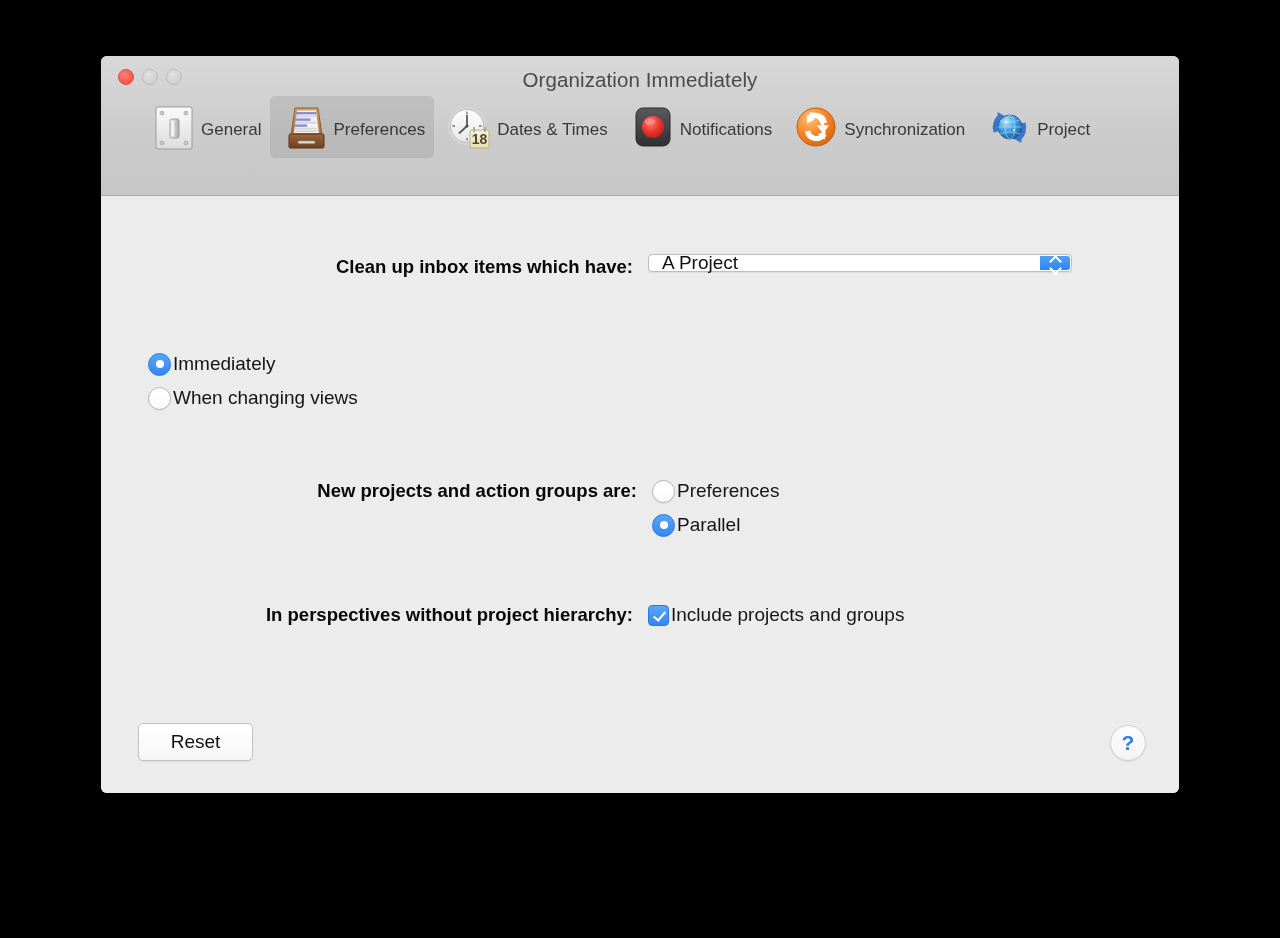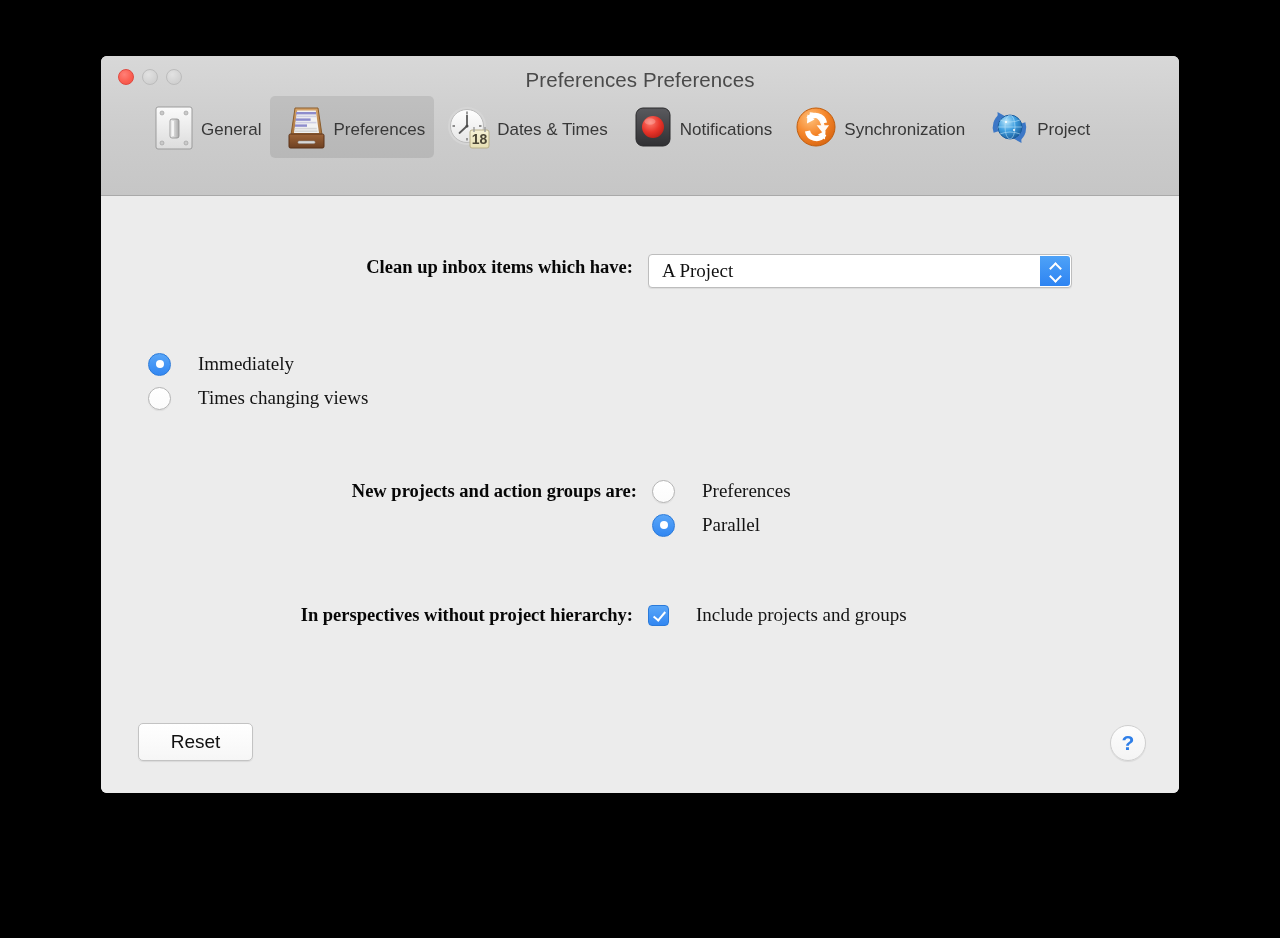--- a/index.html
+++ b/index.html
@@ -108,21 +108,20 @@
   .content {
     position: relative;
     height: 598px;
     background: #ececec;
   }
 
   .form-row {
     position: absolute;
     display: flex;
     align-items: flex-start;
-    font-family: Liberation Serif, serif;
   }
   .row-label {
     width: 500px;
     text-align: right;
     font-size: 18.5px;
     font-weight: bold;
     color: #070707;
     line-height: 26px;
     padding-right: 15px;
     box-sizing: border-box;
@@ -131,21 +130,21 @@
   .row-controls {
     display: flex;
     flex-direction: column;
     gap: 8px;
   }
 
   
   .popup-button {
     position: relative;
     width: 424px;
-    height: 34px;
+    height: 18px;
     background: #ffffff;
     border: 1px solid #bdbdbd;
     border-radius: 4px;
     box-sizing: border-box;
     box-shadow: 0 1px 1px rgba(0,0,0,0.07);
     display: flex;
     align-items: center;
     cursor: default;
   }
   .popup-value {
@@ -189,21 +188,21 @@
     border-top: none;
     border-right: 2px solid #ffffff;
     border-bottom: 2px solid #ffffff;
     top: -1px;
   }
 
   
   .choice {
     display: flex;
     align-items: center;
-    gap: 27px;
+    gap: 2px;
     cursor: default;
     height: 26px;
   }
   .radio {
     width: 23px;
     height: 23px;
     border-radius: 50%;
     box-sizing: border-box;
     flex: none;
     position: relative;
@@ -302,21 +301,21 @@
 <div id="prefs-window">
 
   <div class="titlebar-toolbar">
 
     <div class="traffic-lights">
       <div class="tl tl-close"></div>
       <div class="tl tl-min"></div>
       <div class="tl tl-zoom"></div>
     </div>
 
-    <div class="window-title">Preferences Preferences</div>
+    <div class="window-title">Organization Immediately</div>
 
     <div class="toolbar-items">
 
       <div class="tb-item">
         <span class="tb-icon">
           <svg width="54" height="52" viewBox="0 0 54 52">
             <defs>
               <linearGradient id="swPlate" x1="0" y1="0" x2="0" y2="1">
                 <stop offset="0" stop-color="#fbfbfb"></stop>
                   <stop offset="1" stop-color="#dcdcdc"></stop>
@@ -495,21 +494,21 @@
     </div>
 
     <div class="form-row" style="left:47px; top:155px;">
       <div class="row-controls">
         <div class="choice">
           <span class="radio on"></span>
           <span class="choice-label">Immediately</span>
         </div>
         <div class="choice">
           <span class="radio off"></span>
-          <span class="choice-label">Times changing views</span>
+          <span class="choice-label">When changing views</span>
         </div>
       </div>
     </div>
 
     <div class="form-row" style="left:51px; top:282px;">
       <div class="row-label">New projects and action groups are:</div>
       <div class="row-controls">
         <div class="choice">
           <span class="radio off"></span>
           <span class="choice-label">Preferences</span>

